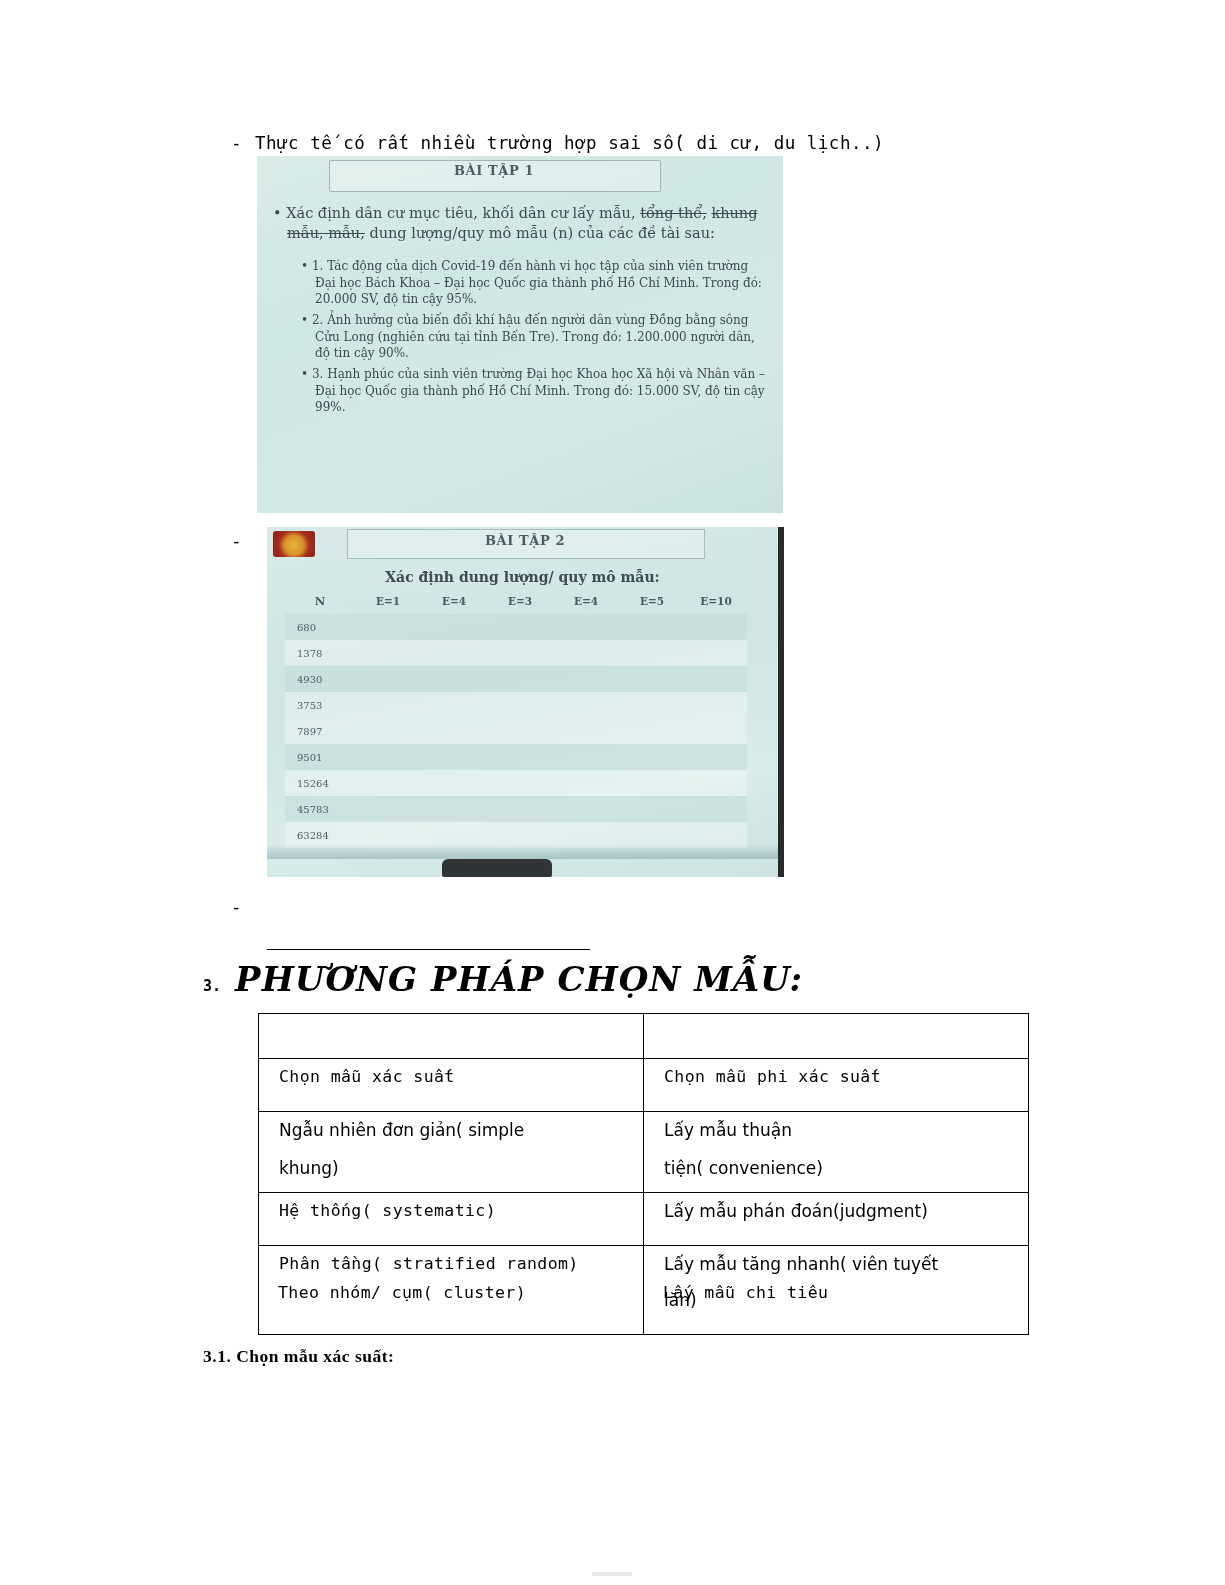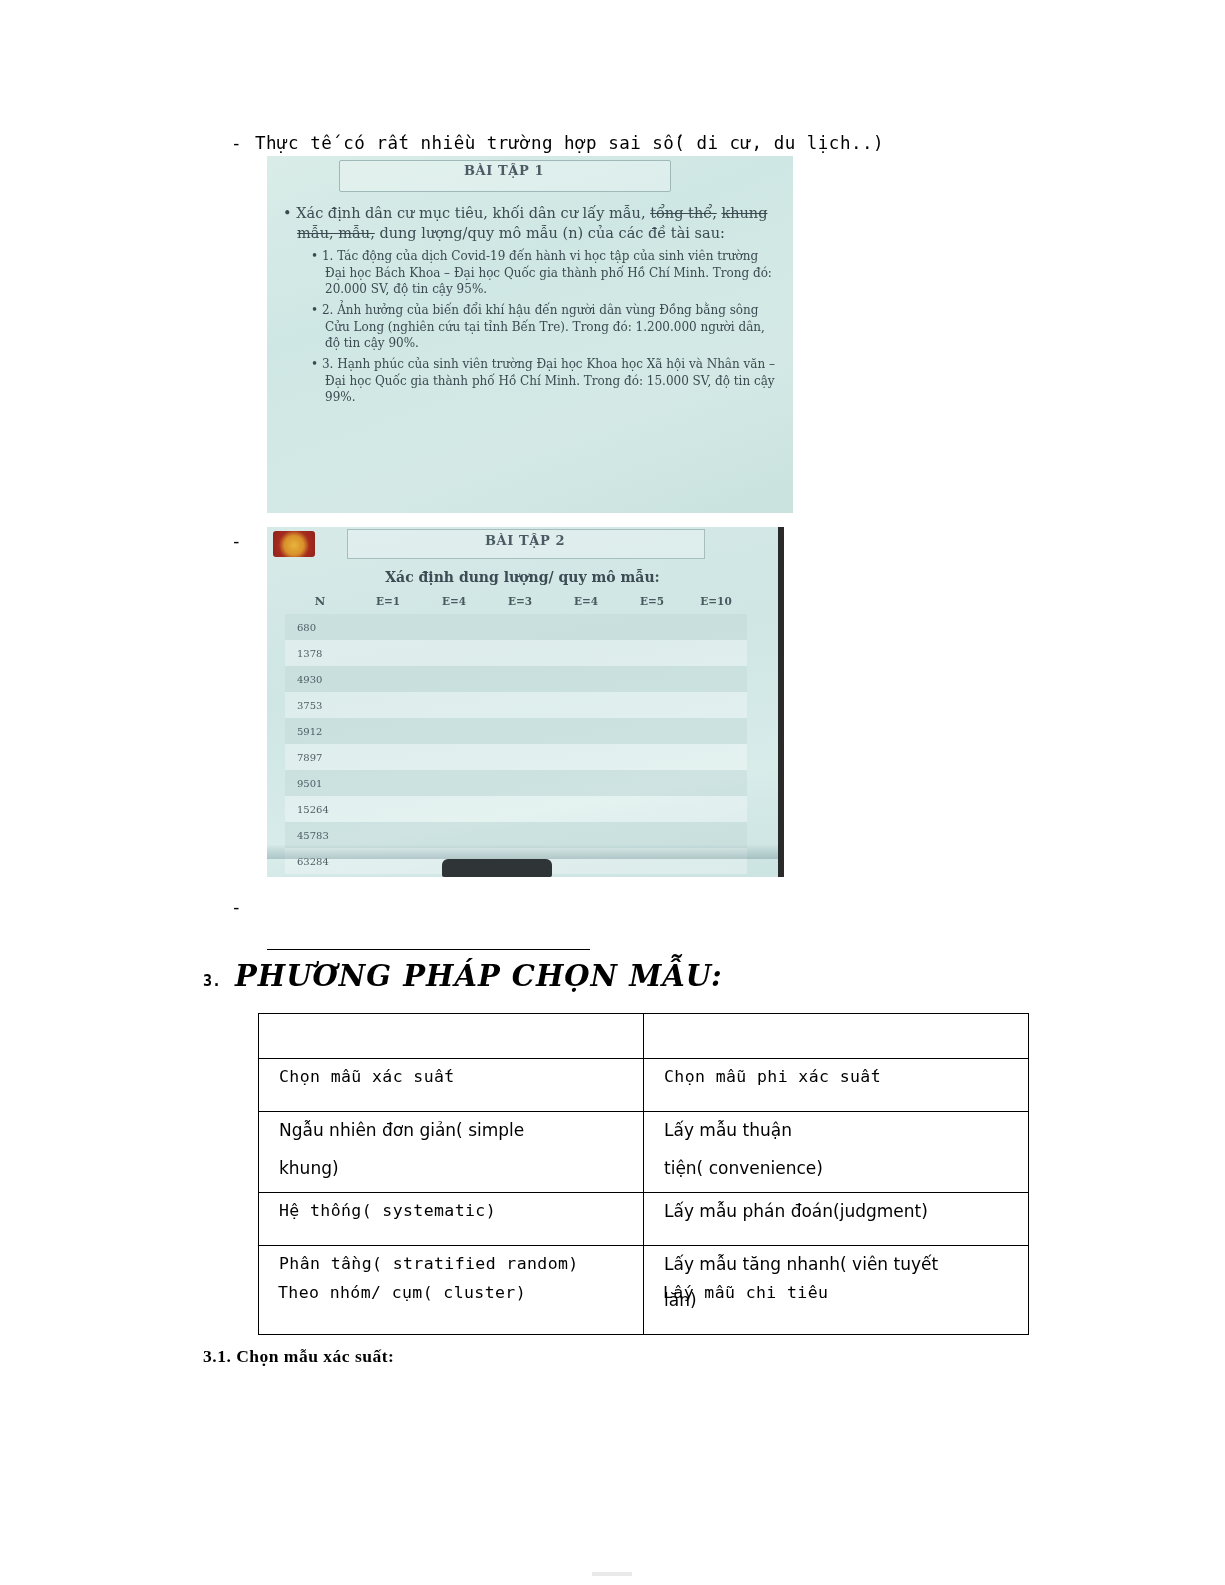--- a/index.html
+++ b/index.html
@@ -32,21 +32,21 @@
     color: #000;
   }
   .dash {
     width: 24px;
     flex: none;
   }
 
   
   .photo1 {
     position: absolute;
-    left: 267px;
+    left: 257px;
     top: 156px;
     width: 526px;
     height: 357px;
     background: linear-gradient(160deg, #d9ece8 0%, #cfe7e4 35%, #d4e9e5 70%, #c9e2de 100%);
     overflow: hidden;
   }
   .photo1 .slide-title-box {
     position: absolute;
     left: 72px;
     top: 4px;
@@ -74,21 +74,21 @@
     top: 48px;
     right: 12px;
     font-family: "DejaVu Serif", serif;
     font-size: 14.5px;
     line-height: 1.36;
     color: #3c4a52;
   }
   .photo1 .lvl1 {
     text-indent: -14px;
     padding-left: 14px;
-    margin-bottom: 5px;
+    margin-bottom: 15px;
   }
   .photo1 .lvl2 {
     margin-left: 28px;
     text-indent: -14px;
     padding-left: 14px;
     margin-bottom: 5px;
     font-size: 12px;
   }
   .strike {
     text-decoration: line-through;
@@ -207,21 +207,21 @@
   .heading3 .num {
     font-family: "DejaVu Sans Mono", monospace;
     font-size: 15px;
     font-weight: bold;
     margin-right: 14px;
   }
   .heading3 .txt {
     font-family: "DejaVu Serif", serif;
     font-style: italic;
     font-weight: bold;
-    font-size: 29px;
+    font-size: 34px;
     letter-spacing: 1px;
     text-align: right;
   }
 
   
   .maintable {
     position: absolute;
     left: 258px;
     top: 1013px;
     width: 770px;
@@ -344,29 +344,20 @@
           </tr>
         <tr class="band">
             <td>3753</td>
             <td></td>
             <td></td>
             <td></td>
             <td></td>
             <td></td>
             <td></td>
           </tr>
-        <tr class="band2">
-            <td>5912</td>
-            <td></td>
-            <td></td>
-            <td></td>
-            <td></td>
-            <td></td>
-            <td></td>
-          </tr>
         <tr class="band">
             <td>7897</td>
             <td></td>
             <td></td>
             <td></td>
             <td></td>
             <td></td>
             <td></td>
           </tr>
         <tr class="band2">

